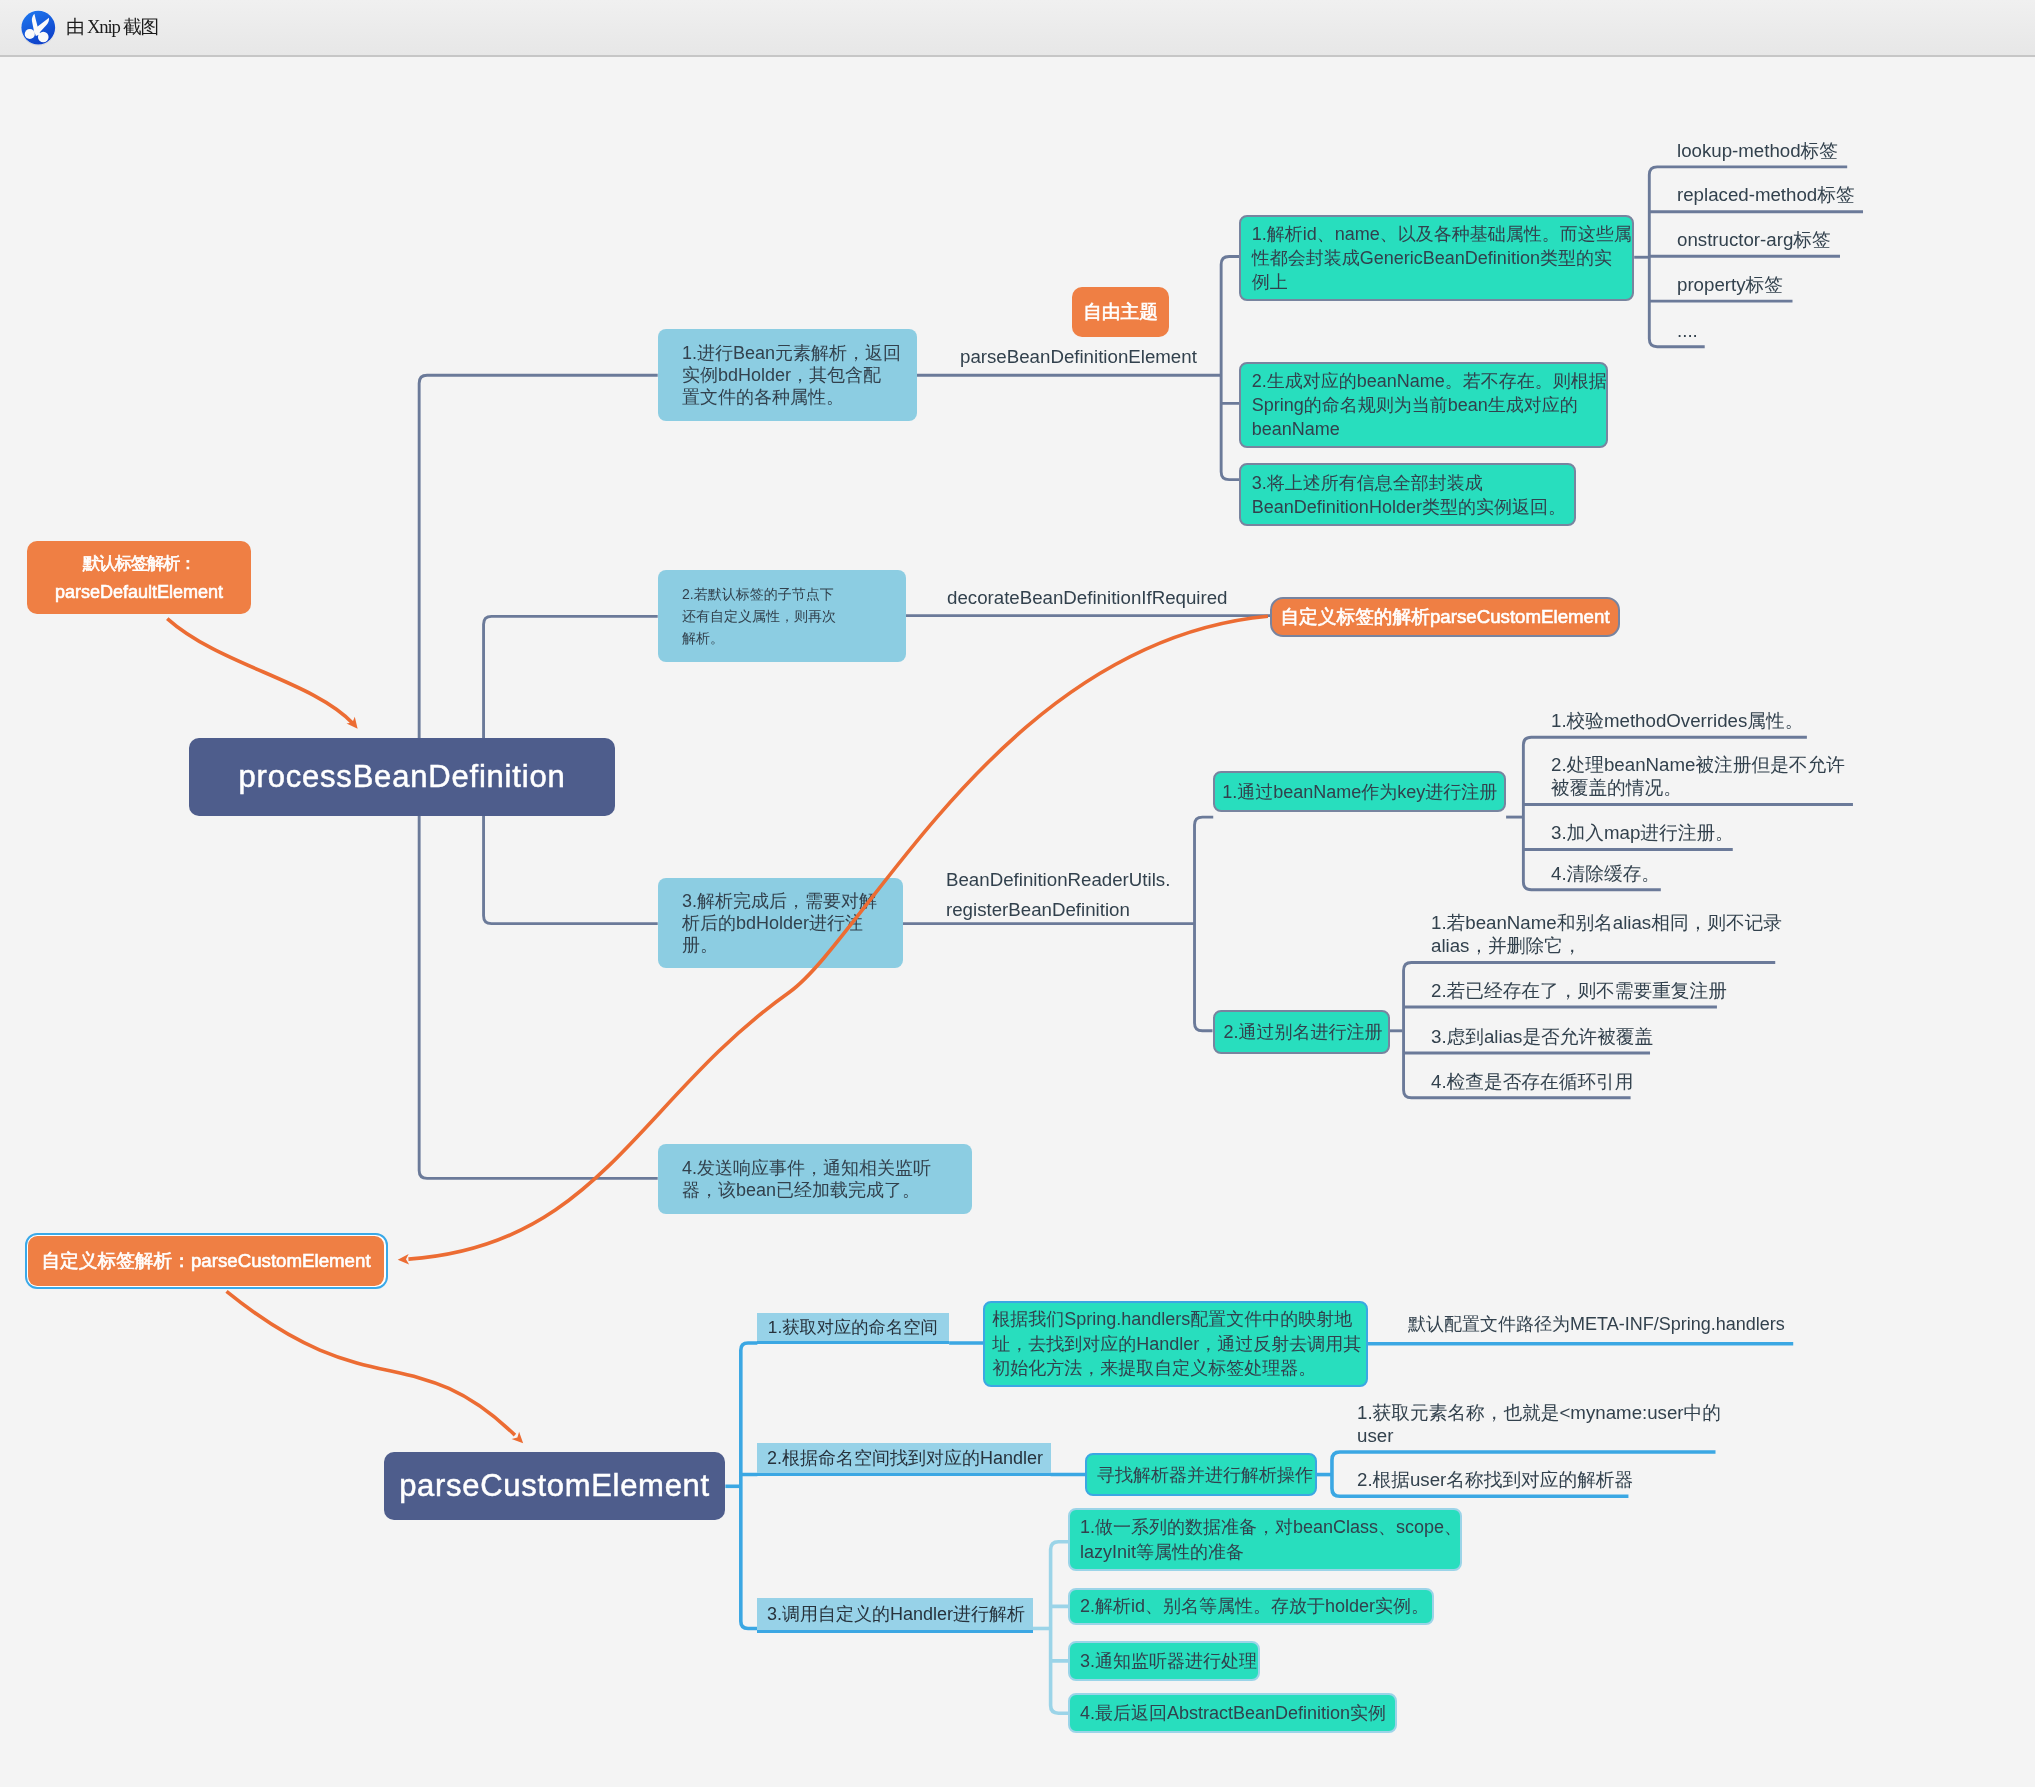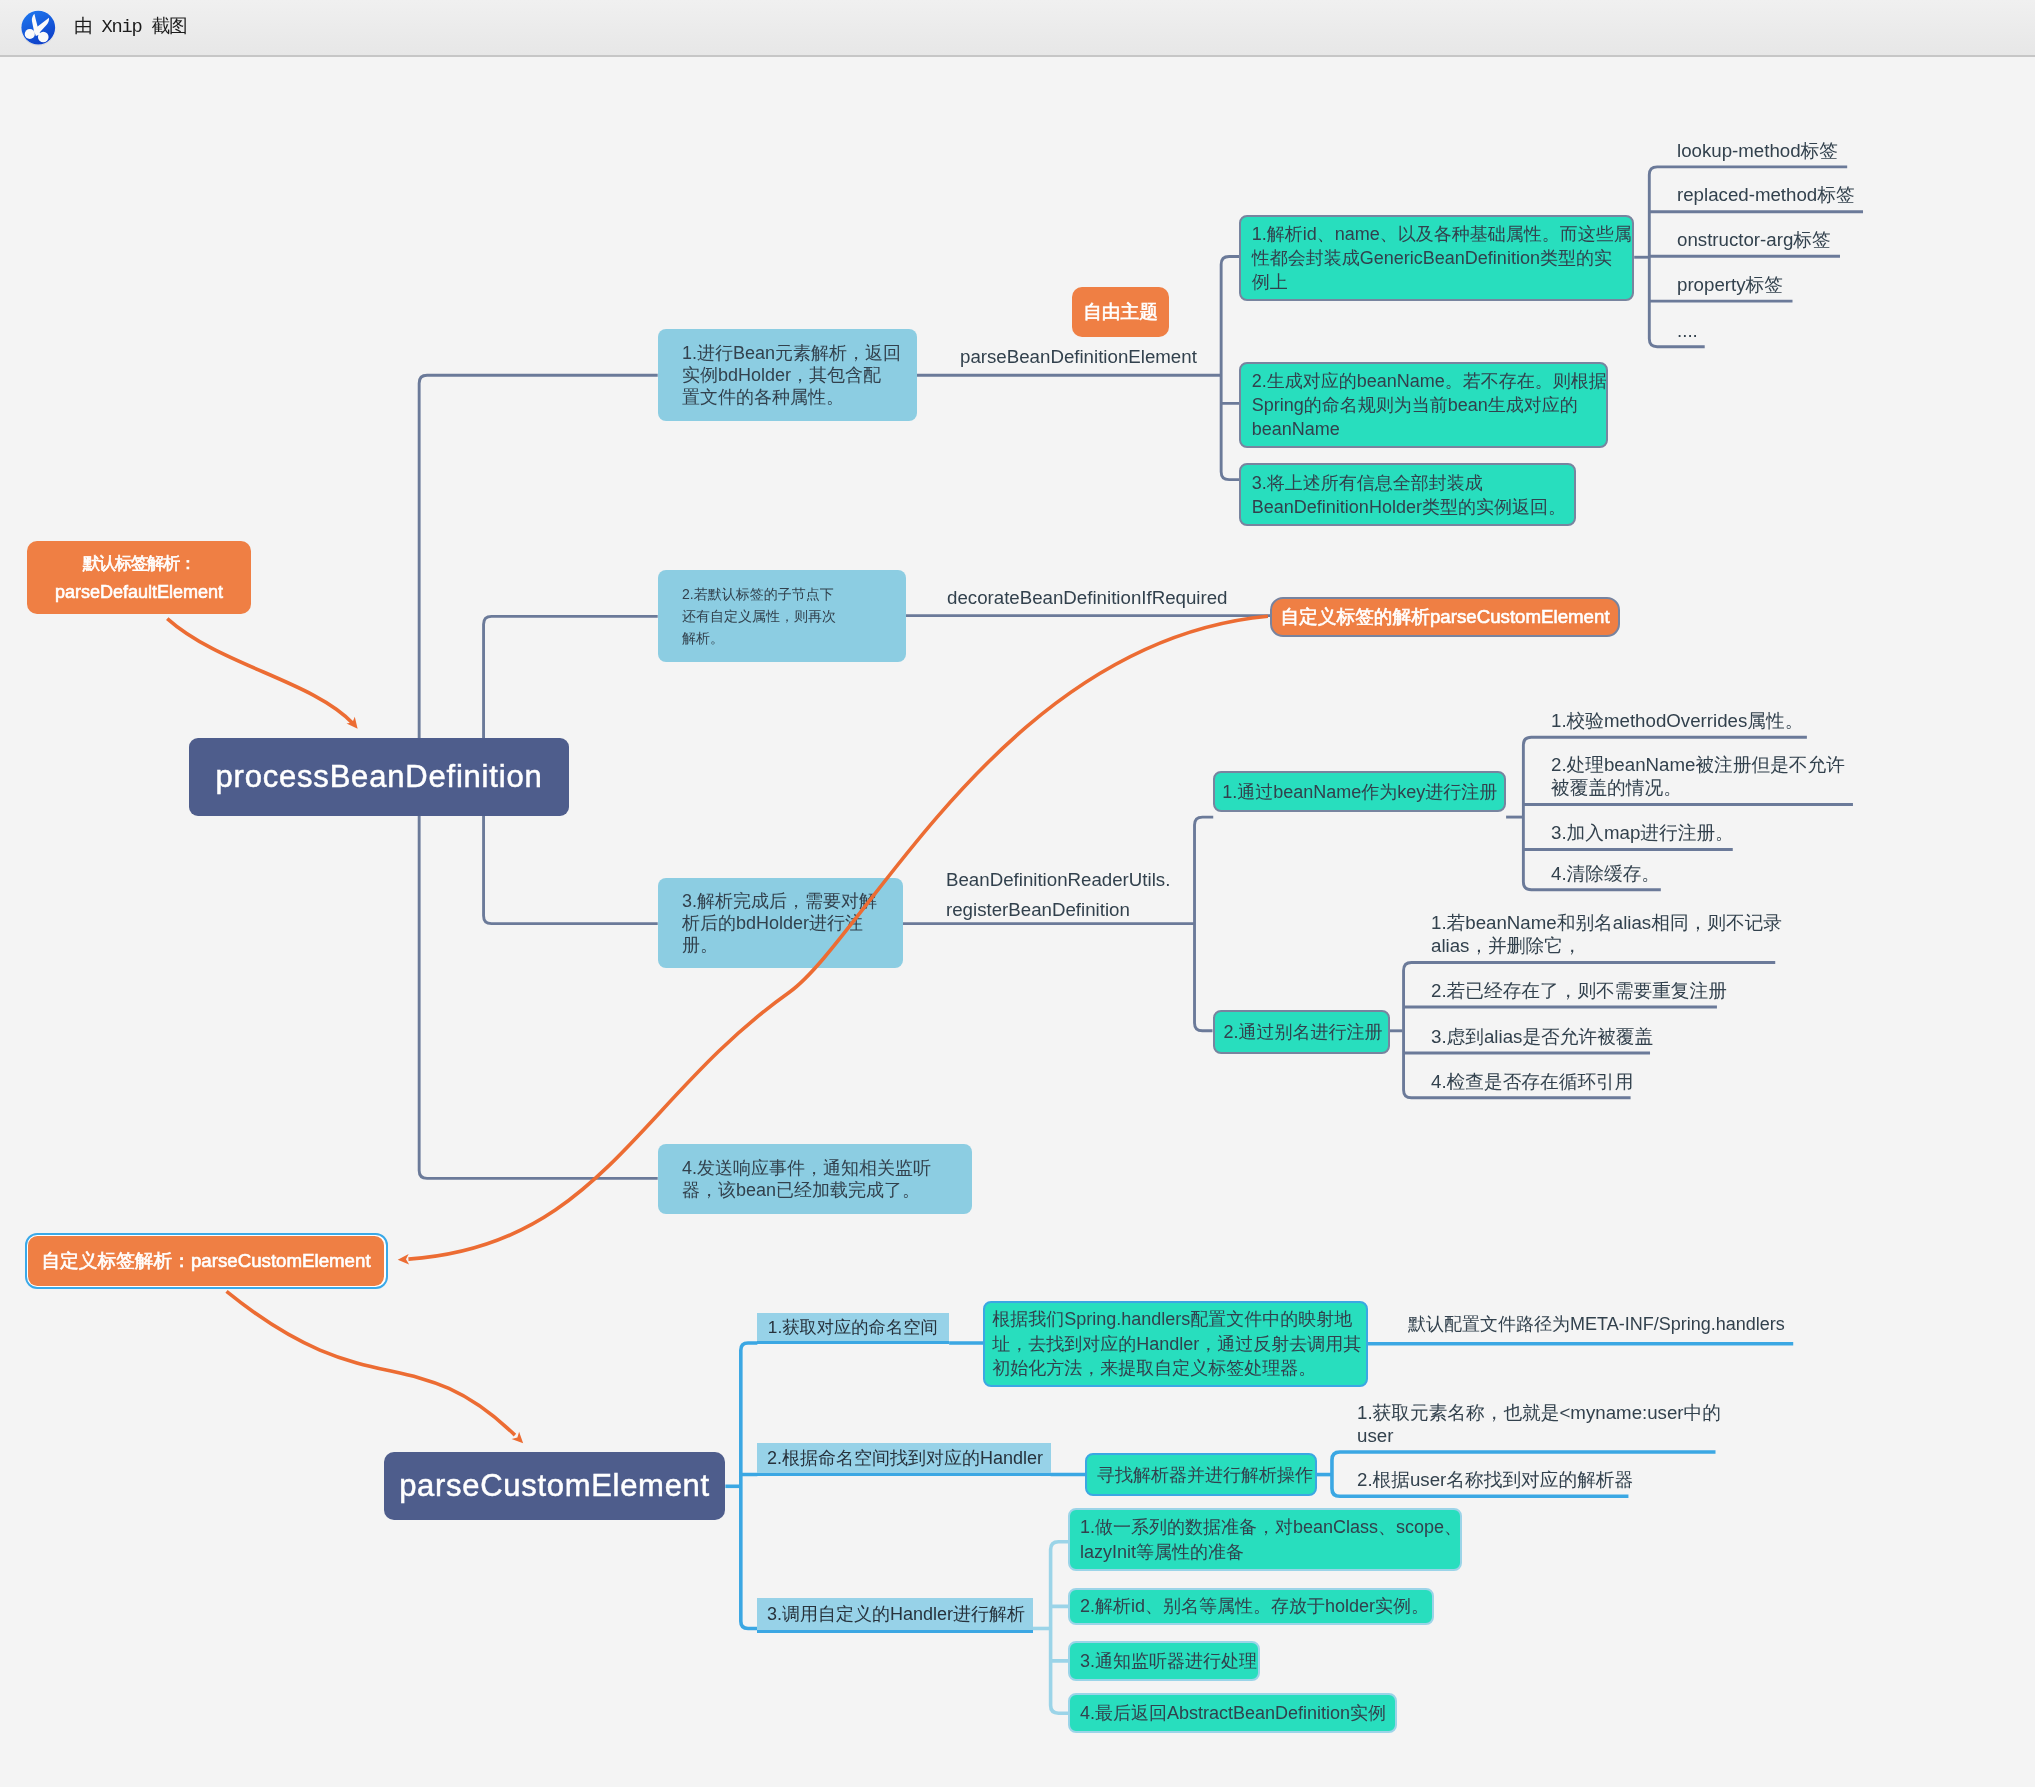--- a/index.html
+++ b/index.html
@@ -6,22 +6,22 @@
   html,body{margin:0;padding:0;}
   body{width:2035px;height:1788px;background:#f4f4f4;
        font-family:"Liberation Sans","DejaVu Sans",sans-serif;overflow:hidden;}
   #root{position:relative;width:2035px;height:1788px;background:#f4f4f4;}
 
   
   #titlebar{position:absolute;left:0;top:0;width:2035px;height:55px;
      background:linear-gradient(180deg,#f0f0f0 0%,#e7e7e7 100%);}
   #titlebar-border{position:absolute;left:0;top:55px;width:2035px;height:2.2px;background:#c6c6c6;}
   #logo{position:absolute;left:20px;top:8.6px;width:37px;height:37px;}
-  #apptitle{position:absolute;left:74px;top:11.5px;font-size:18.7px;letter-spacing:-1.2px;line-height:30px;color:#1b1b1b;
-     font-family:Liberation Mono, monospace;white-space:nowrap;}
+  #apptitle{position:absolute;left:66px;top:11.5px;font-size:18.7px;letter-spacing:-1.2px;line-height:30px;color:#1b1b1b;
+     font-family:Liberation Serif, serif;white-space:nowrap;}
 
   
   #canvas{position:absolute;left:0;top:57px;width:2035px;height:1731px;background:#f4f4f4;}
   #links{position:absolute;left:0;top:0;width:2035px;height:1731px;}
   #arrows{position:absolute;left:0;top:0;width:2035px;height:1731px;pointer-events:none;}
   .nd{position:absolute;box-sizing:border-box;}
 
   .dark{background:#4e5d8c;color:#ffffff;border-radius:10px;
         display:flex;align-items:center;justify-content:center;font-weight:600;}
   .orange{background:#ef7f44;color:#ffffff;border-radius:10px;
@@ -99,21 +99,21 @@
     <path d="M1434 2183.6 L1462 2183.6" stroke="#9bd4e8" stroke-width="5"></path>
     <path d="M1460 2074 L1460 2290.3 M1460 2074 Q1460 2063 1471 2063 L1486 2063 M1460 2152.8 L1486 2152.8 M1460 2228.6 L1486 2228.6 M1460 2290.3 Q1460 2301.3 1471 2301.3 L1486 2301.3" stroke="#9bd4e8" stroke-width="5"></path>
    </g>
   </svg>
 
   <div class="nd orange" style="left:27px;top:484px;width:224px;height:73px;line-height:29px;">
     <div style="font-size:17.3px;letter-spacing:-1.2px;">默认标签解析：</div>
     <div style="font-size:18px;">parseDefaultElement</div>
   </div>
 
-  <div class="nd dark" style="left:189px;top:681px;width:380px;height:78px;font-size:31px;font-weight:400;letter-spacing:0.8px;border-radius:9px;-webkit-text-stroke:0.5px #ffffff;">
+  <div class="nd dark" style="left:189px;top:681px;width:426px;height:78px;font-size:31px;font-weight:400;letter-spacing:0.8px;-webkit-text-stroke:0.5px #ffffff;">
     <span>processBeanDefinition</span>
   </div>
 
   <div class="nd blue" style="left:658px;top:272px;width:259px;height:92px;font-size:18px;line-height:22px;padding:0 24px;">
     <span class="ml">1.进行Bean元素解析，返回<br>实例bdHolder，其包含配<br>置文件的各种属性。</span>
   </div>
   <div class="nd blue" style="left:658px;top:513px;width:248px;height:92px;font-size:14px;line-height:22px;padding:0 24px;">
     <span class="ml">2.若默认标签的子节点下<br>还有自定义属性，则再次<br>解析。</span>
   </div>
   <div class="nd blue" style="left:658px;top:821px;width:245px;height:90px;font-size:18px;line-height:22px;padding:0 24px;">

